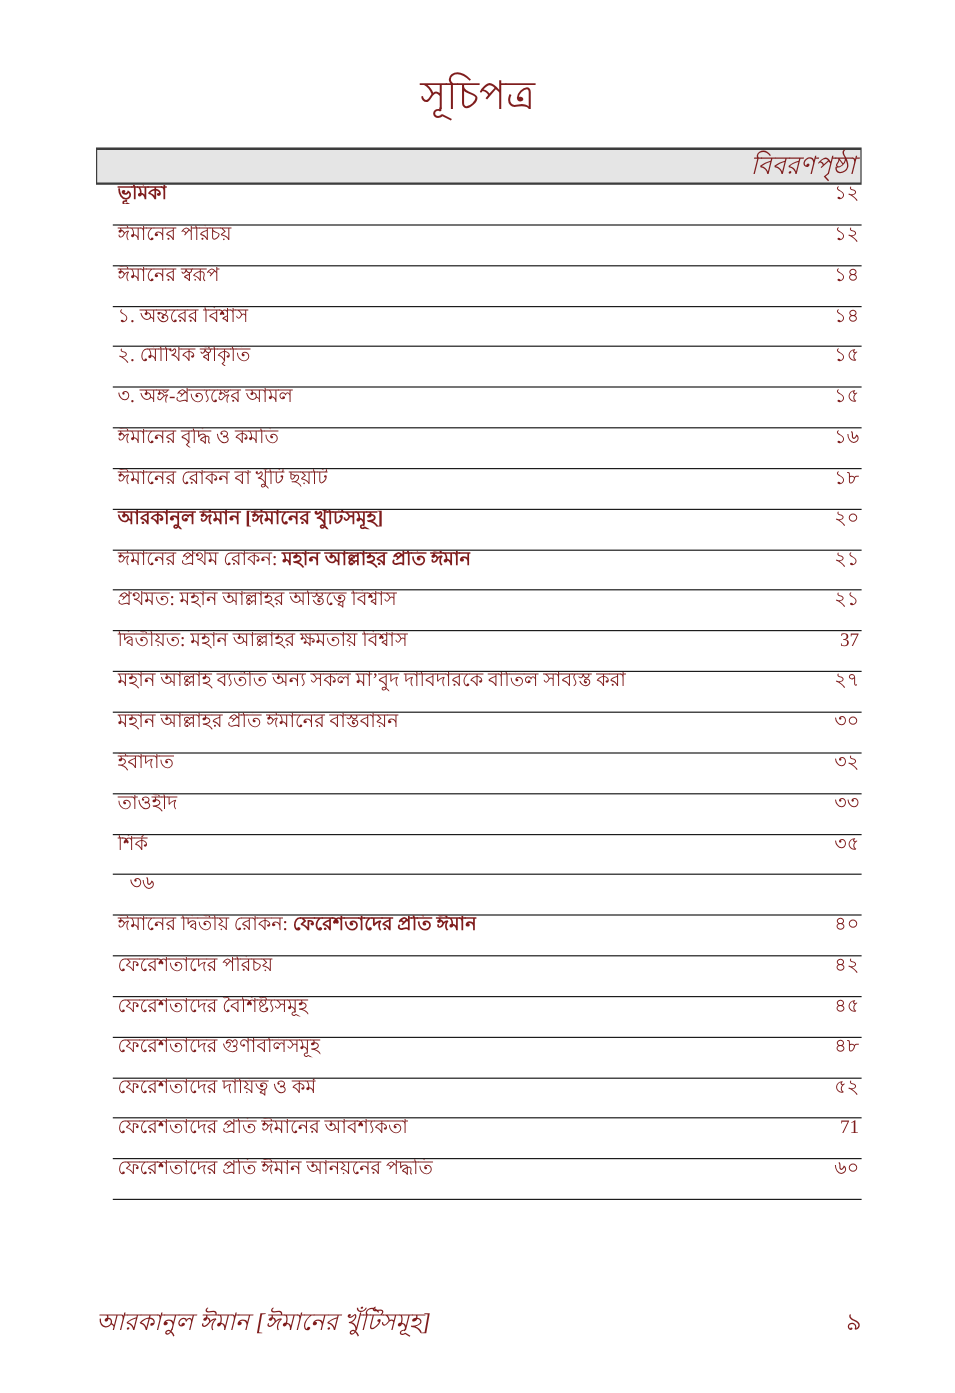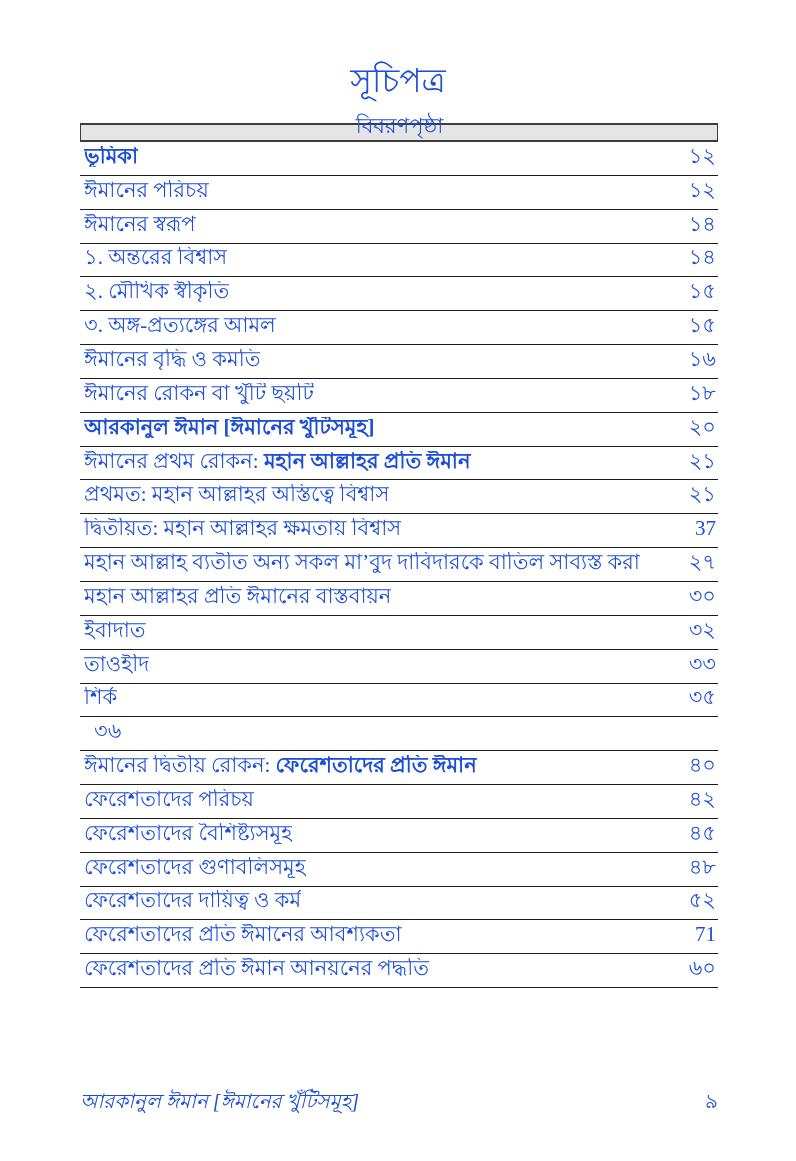--- a/index.html
+++ b/index.html
@@ -1,64 +1,66 @@
 <!DOCTYPE html>
 <html><head>
 <meta charset="utf-8">
 <style>
   html, body { margin: 0; padding: 0; background: #fff; }
   .page {
     position: relative;
     width: 796px;
     height: 1161px;
     background: #ffffff;
-    color: #1d4ed8;
+    color: #7f1d1d;
     font-family: "Liberation Serif", "DejaVu Serif", serif;
     overflow: hidden;
   }
   .title {
     position: absolute;
     top: 60px;
     left: 0;
     width: 100%;
     text-align: center;
     font-size: 33px;
     line-height: 1.3;
   }
   .toc {
     position: absolute;
     top: 123px;
     left: 80px;
     width: 638px;
   }
   .toc-header {
     box-sizing: border-box;
-    height: 19px;
+    height: 31px;
     background: #e5e5e5;
     border-top: 2px solid #3c3c3c;
     border-bottom: 2px solid #3c3c3c;
     border-left: 1px solid #3c3c3c;
     border-right: 1px solid #3c3c3c;
     display: flex;
-    justify-content: center;
+    justify-content: flex-end;
     align-items: flex-end;
     padding: 0 4px 3px 5px;
     font-size: 21px;
     line-height: 1;
+    font-style: italic;
   }
   .toc-row {
     box-sizing: border-box;
     height: 33.85px;
     border-bottom: 1.5px solid #1c1c1c;
     display: flex;
     justify-content: space-between;
-    align-items: center;
+    align-items: flex-start;
     padding: 0 2px 4px 4px;
-    font-size: 21px;
+    font-size: 16px;
     line-height: 1;
+    margin-left: 14px;
   }
   .toc-row .label { white-space: nowrap; overflow: hidden; }
   .toc-row .pageno { padding-left: 10px; }
   .b { font-weight: bold; }
   .footer {
     position: absolute;
     top: 1086px;
     left: 80px;
     width: 638px;
     display: flex;

